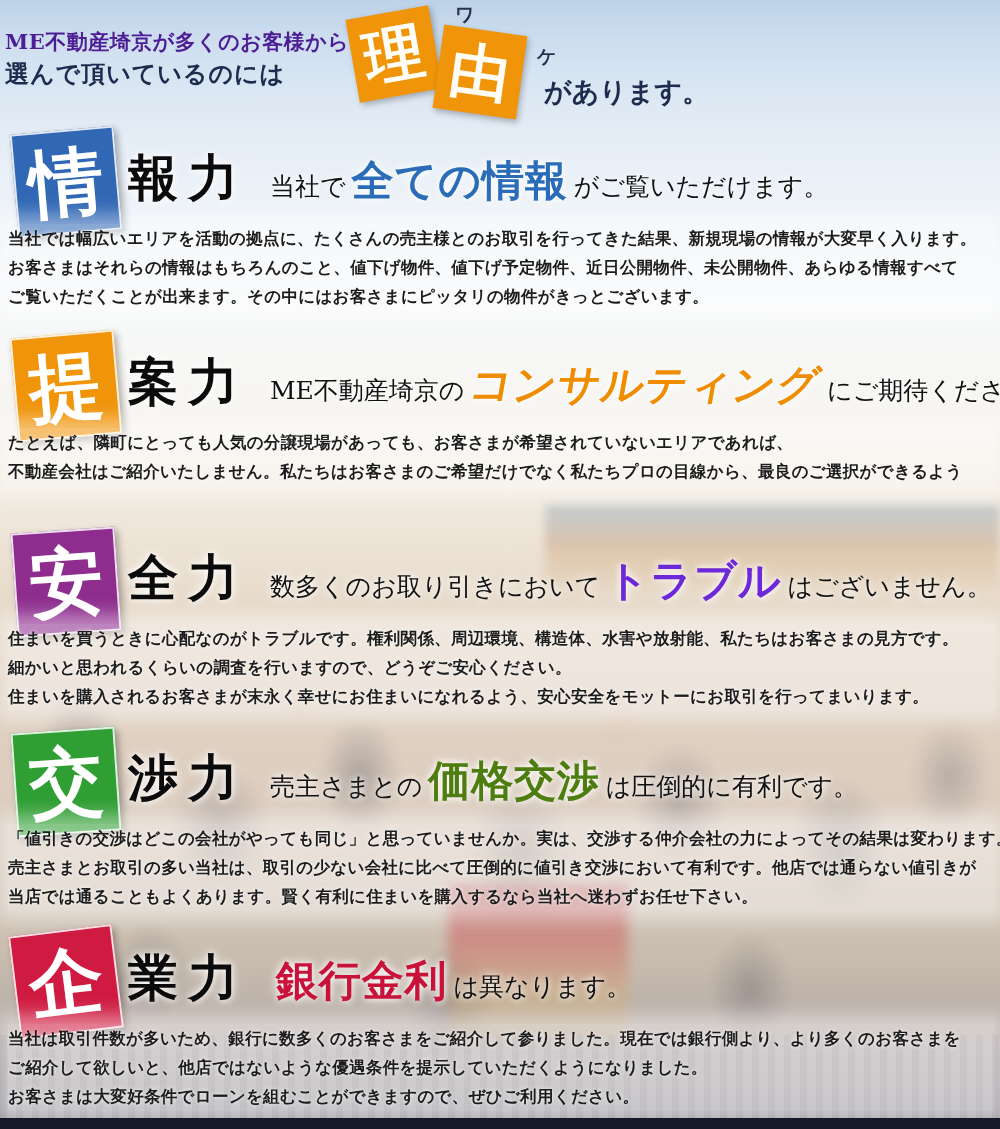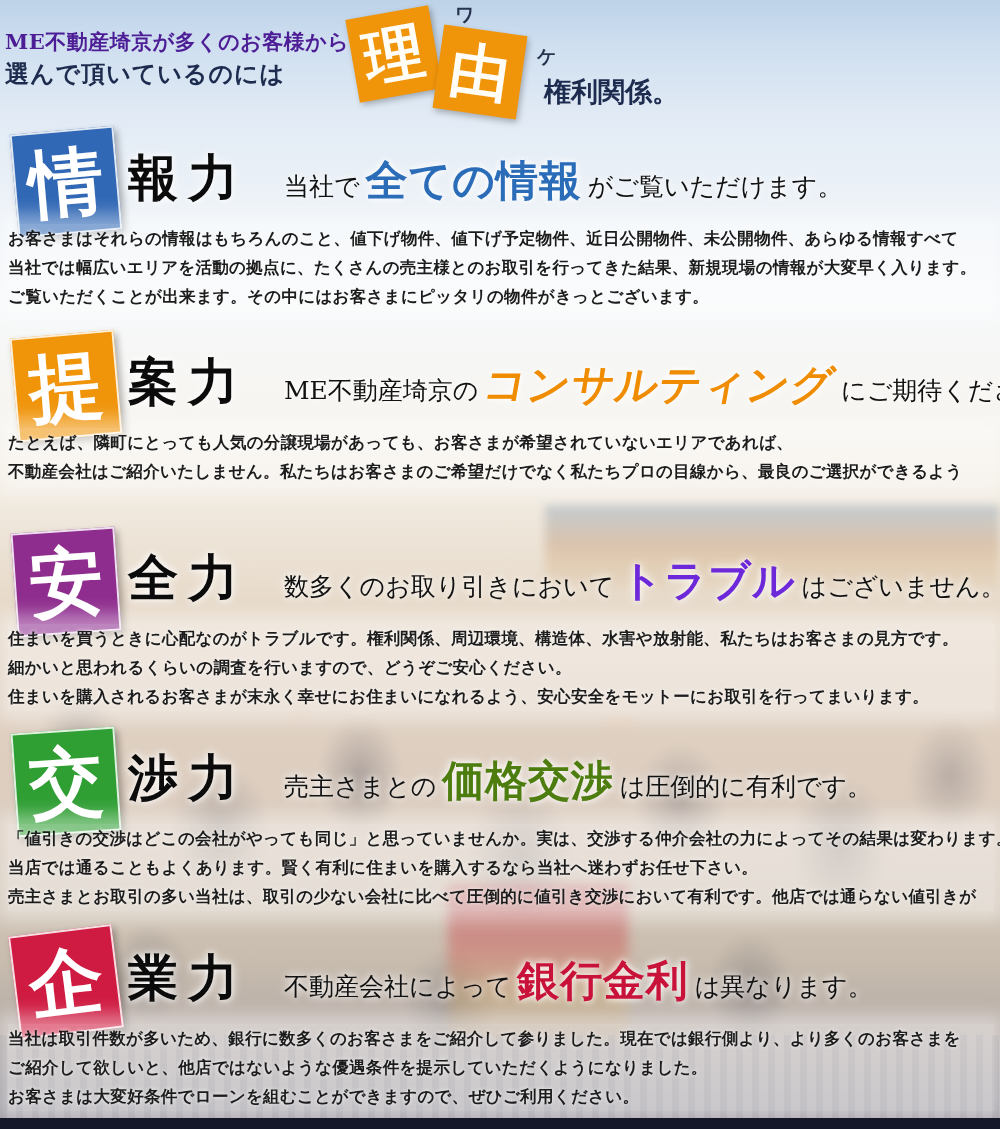--- a/index.html
+++ b/index.html
@@ -56,21 +56,21 @@
   .badge{position:absolute;left:14px;top:0;width:100px;height:100px;display:flex;align-items:center;justify-content:center;
     border:2px solid rgba(255,255,255,.85);box-shadow:3px 4px 7px rgba(0,0,0,.3);transform:rotate(-5deg);}
   .badge .bk{color:#fff;font-size:74px;font-weight:bold;line-height:1;}
   .badge-blue{background:#3168b5;}
   .badge-orange{background:#f0940a;}
   .badge-purple{background:#8e2d8e;transform:rotate(-4deg);}
   .badge-green{background:#2f9e33;transform:rotate(-4deg);}
   .badge-red{background:#cf1b41;transform:rotate(-7deg);}
   .title-row{position:absolute;left:128px;top:18px;display:flex;align-items:baseline;white-space:nowrap;
     text-shadow:0 0 6px rgba(255,255,255,.95),0 0 12px rgba(255,255,255,.8);}
-  .title-big{font-size:50px;font-weight:bold;color:#0b0b0b;letter-spacing:.2em;margin-right:36px;line-height:1.2;}
+  .title-big{font-size:50px;font-weight:bold;color:#0b0b0b;letter-spacing:.2em;margin-right:22px;line-height:1.2;}
   .lead{font-size:25px;font-weight:normal;color:#111;}
   .kw{font-size:42px;font-weight:bold;margin:0 6px;line-height:1.1;letter-spacing:.02em;}
   .kw-blue{color:#2b6cb8;}
   .kw-orange{color:#ef8c00;display:inline-block;transform:skewX(-10deg);}
   .kw-purple{color:#6d28d9;}
   .kw-green{color:#4d7c0f;}
   .kw-red{color:#c8123a;}
   .body-text{position:absolute;left:8px;top:94px;width:986px;font-size:16.5px;font-weight:bold;color:#1c1c1c;
     line-height:29px;letter-spacing:.3px;
     background:rgba(255,255,255,.42);box-shadow:0 0 16px 10px rgba(255,255,255,.42);
@@ -88,35 +88,35 @@
 <div class="hdr-line1">ME不動産埼京が多くのお客様から</div>
 <div class="hdr-line2">選んで頂いているのには</div>
 <div class="reason-box reason-1">
   <span class="rk">理</span>
 </div>
 <div class="reason-box reason-2">
   <span class="rk">由</span>
 </div>
 <div class="furi furi-wa">ワ</div>
 <div class="furi furi-ke">ケ</div>
-<div class="hdr-suffix">権利関係。</div>
+<div class="hdr-suffix">があります。</div>
 
 <section class="sec sec1">
   <div class="badge badge-blue">
     <span class="bk">情</span>
   </div>
   <div class="title-row">
     <span class="title-big">報力</span>
     <span class="lead">当社で</span>
     <span class="kw kw-blue">全ての情報</span>
     <span class="lead">がご覧いただけます。</span>
   </div>
   <div class="body-text">
+    <div>当社では幅広いエリアを活動の拠点に、たくさんの売主様とのお取引を行ってきた結果、新規現場の情報が大変早く入ります。</div>
     <div>お客さまはそれらの情報はもちろんのこと、値下げ物件、値下げ予定物件、近日公開物件、未公開物件、あらゆる情報すべて</div>
-    <div>当社では幅広いエリアを活動の拠点に、たくさんの売主様とのお取引を行ってきた結果、新規現場の情報が大変早く入ります。</div>
     <div>ご覧いただくことが出来ます。その中にはお客さまにピッタリの物件がきっとございます。</div>
   </div>
 </section>
 
 <section class="sec sec2">
   <div class="badge badge-orange">
     <span class="bk">提</span>
   </div>
   <div class="title-row">
     <span class="title-big">案力</span>
@@ -152,32 +152,31 @@
     <span class="bk">交</span>
   </div>
   <div class="title-row">
     <span class="title-big">渉力</span>
     <span class="lead">売主さまとの</span>
     <span class="kw kw-green">価格交渉</span>
     <span class="lead">は圧倒的に有利です。</span>
   </div>
   <div class="body-text">
     <div>「値引きの交渉はどこの会社がやっても同じ」と思っていませんか。実は、交渉する仲介会社の力によってその結果は変わります。</div>
+    <div>売主さまとお取引の多い当社は、取引の少ない会社に比べて圧倒的に値引き交渉において有利です。他店では通らない値引きが</div>
     <div>当店では通ることもよくあります。賢く有利に住まいを購入するなら当社へ迷わずお任せ下さい。</div>
-    <div>売主さまとお取引の多い当社は、取引の少ない会社に比べて圧倒的に値引き交渉において有利です。他店では通らない値引きが</div>
   </div>
 </section>
 
 <section class="sec sec5">
   <div class="badge badge-red">
     <span class="bk">企</span>
   </div>
   <div class="title-row">
     <span class="title-big">業力</span>
-    <span class="lead">不動産会社によって</span>
     <span class="kw kw-red">銀行金利</span>
     <span class="lead">は異なります。</span>
   </div>
   <div class="body-text">
     <div>当社は取引件数が多いため、銀行に数多くのお客さまをご紹介して参りました。現在では銀行側より、より多くのお客さまを</div>
     <div>ご紹介して欲しいと、他店ではないような優遇条件を提示していただくようになりました。</div>
     <div>お客さまは大変好条件でローンを組むことができますので、ぜひご利用ください。</div>
   </div>
 </section>
 

